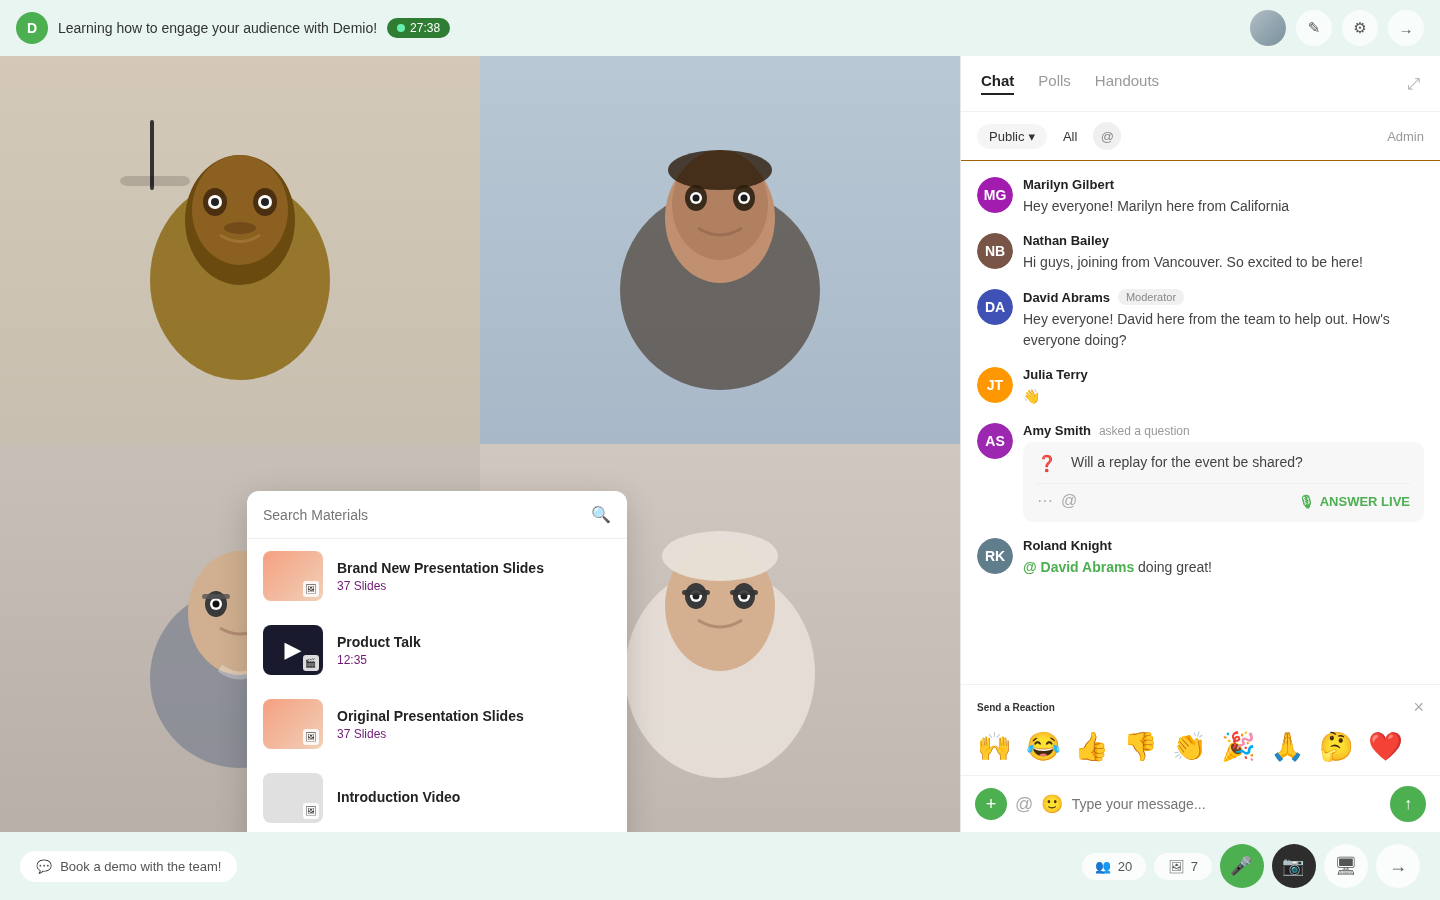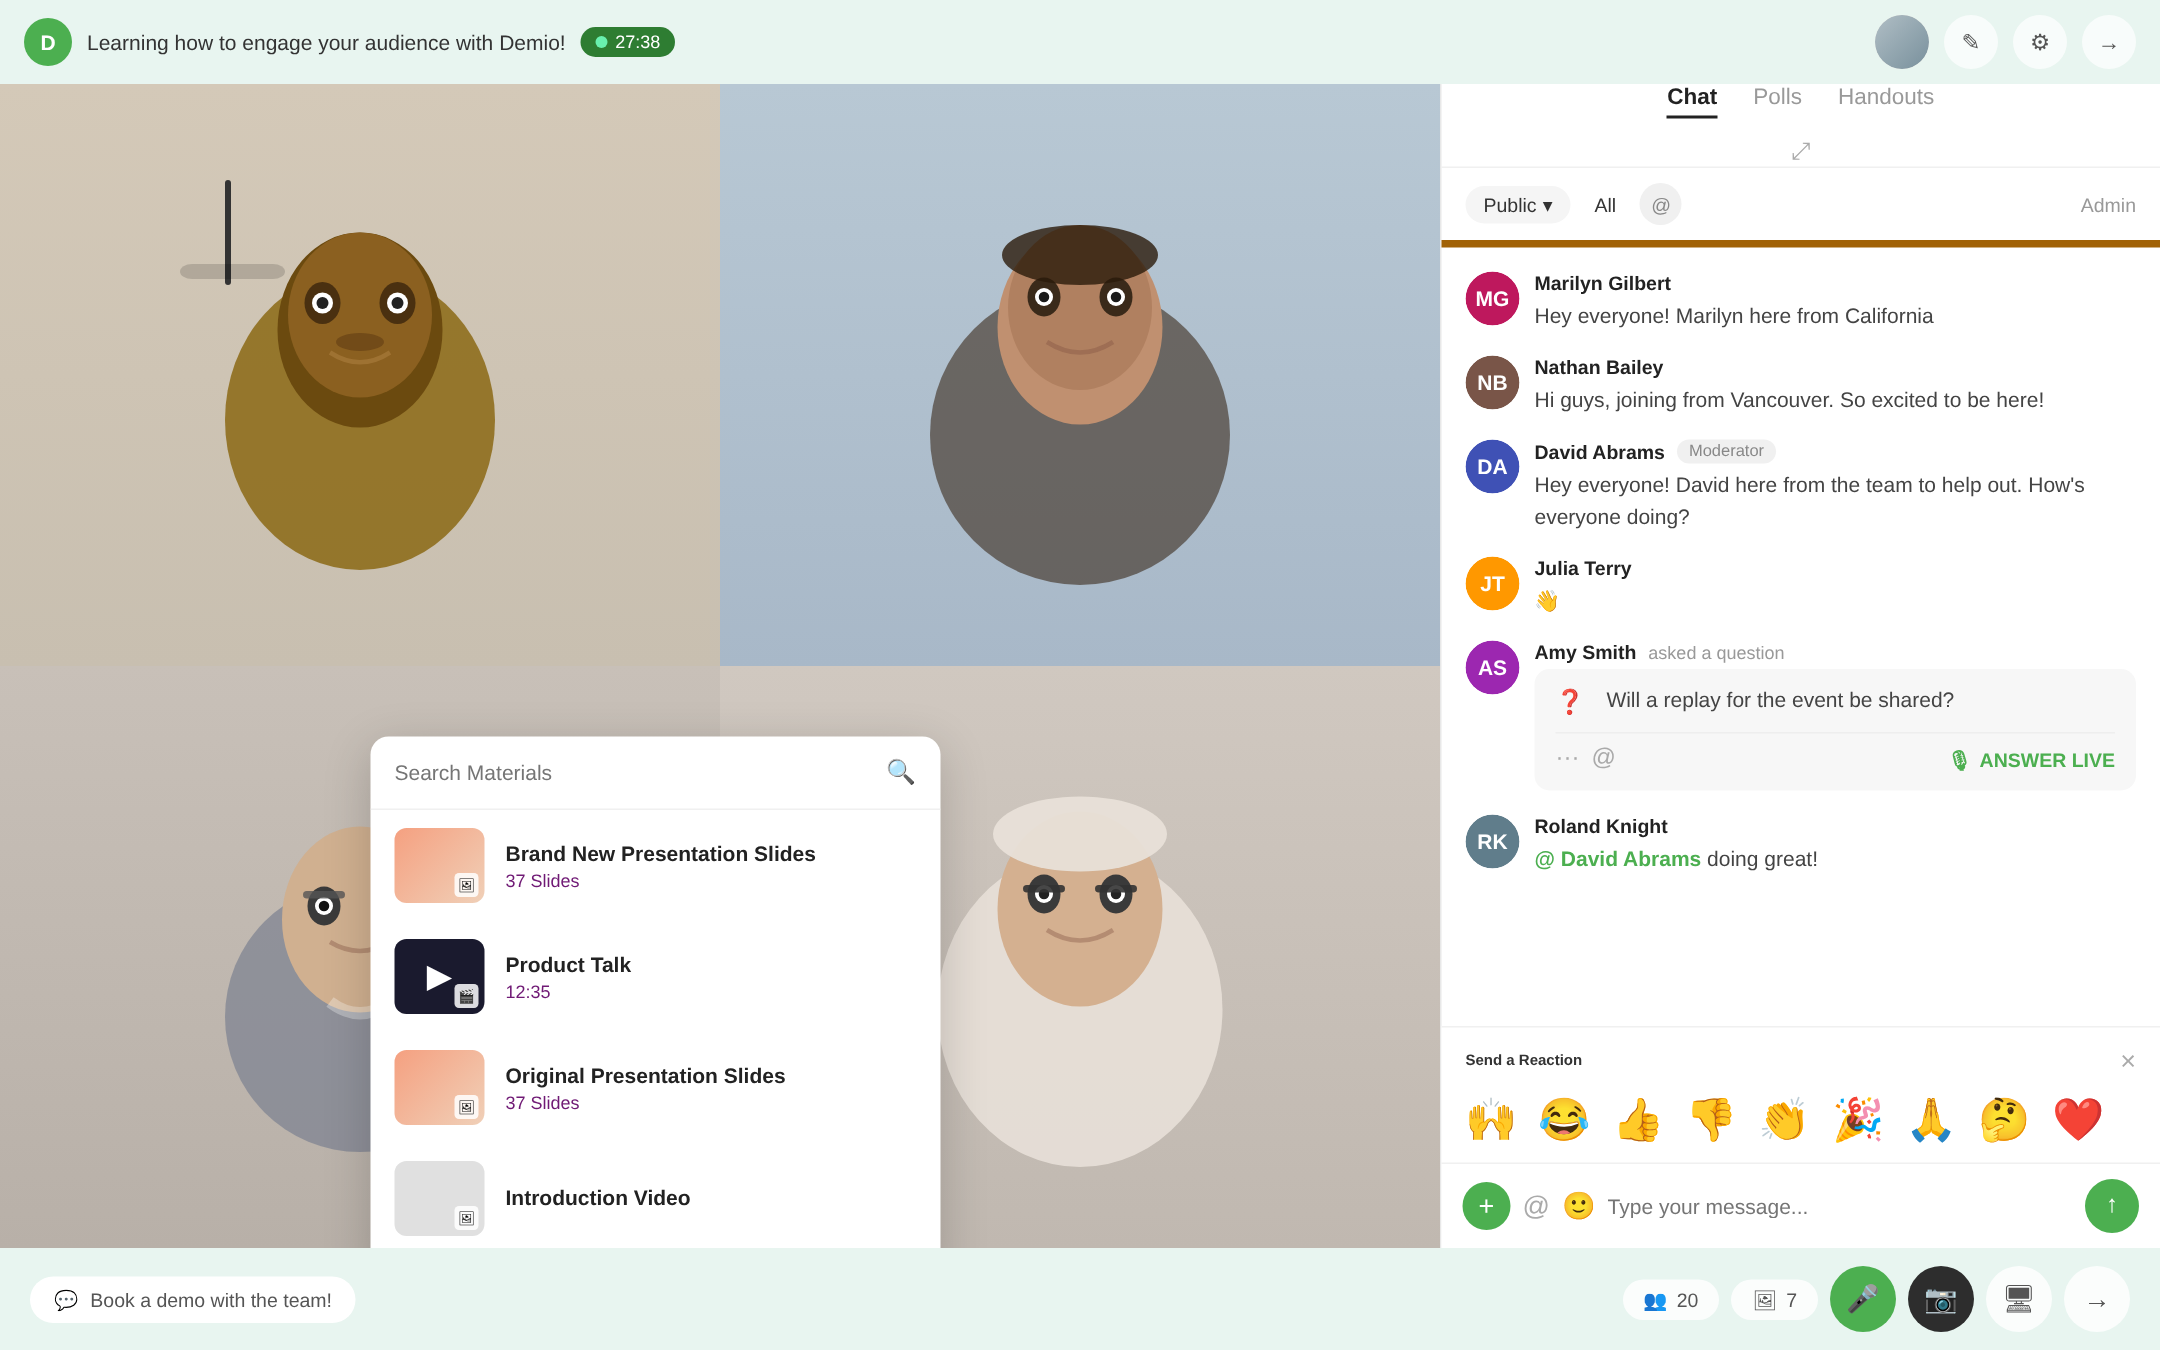--- a/index.html
+++ b/index.html
@@ -59,28 +59,28 @@
     .bottom-controls { display: flex; align-items: center; gap: 8px; }
     .ctrl-badge { background: rgba(255,255,255,0.8); border-radius: 20px; padding: 6px 14px; display: flex; align-items: center; gap: 6px; font-size: 13px; color: #555; cursor: pointer; }
     .ctrl-btn { width: 44px; height: 44px; border-radius: 50%; background: rgba(255,255,255,0.8); border: none; cursor: pointer; display: flex; align-items: center; justify-content: center; font-size: 18px; color: #555; }
     .ctrl-btn.active-green { background: #4CAF50; color: white; }
     .ctrl-btn.active-dark { background: #2d2d2d; color: white; }
 
     
     .right-panel { width: 480px; background: white; display: flex; flex-direction: column; border-left: 1px solid #e8e8e8; flex-shrink: 0; }
 
     
-    .panel-header { display: flex; align-items: center; justify-content: space-between; padding: 0 20px; height: 56px; border-bottom: 1px solid #f0f0f0; flex-shrink: 0; flex-direction: column; }
+    .panel-header { display: flex; align-items: center; justify-content: space-between; padding: 0 20px; height: 56px; border-bottom: 1px solid #f0f0f0; flex-shrink: 0; }
     .panel-tabs { display: flex; gap: 24px; }
     .panel-tab { font-size: 15px; color: #999; cursor: pointer; padding-bottom: 4px; border-bottom: 2px solid transparent; }
     .panel-tab.active { color: #222; border-bottom: 2px solid #222; font-weight: 600; }
     .panel-tab-icon { color: #aaa; font-size: 16px; cursor: pointer; }
 
     
-    .filter-bar { display: flex; align-items: center; padding: 10px 16px; gap: 8px; border-bottom: 5px solid #a16207; flex-shrink: 0; }
+    .filter-bar { display: flex; align-items: center; padding: 10px 16px; gap: 8px; border-bottom: 1px solid #a16207; flex-shrink: 0; }
     .filter-dropdown { background: #f5f5f5; border: none; border-radius: 16px; padding: 5px 12px; font-size: 13px; color: #333; cursor: pointer; display: flex; align-items: center; gap: 4px; }
     .filter-all { background: transparent; border: none; font-size: 13px; color: #333; cursor: pointer; padding: 5px 8px; }
     .filter-at { width: 28px; height: 28px; border-radius: 50%; background: #f0f0f0; display: flex; align-items: center; justify-content: center; font-size: 13px; color: #888; cursor: pointer; }
     .filter-admin { margin-left: auto; font-size: 13px; color: #999; }
 
     
     .chat-messages { flex: 1; overflow-y: auto; padding: 16px; display: flex; flex-direction: column; gap: 16px; }
     .msg-group { display: flex; gap: 10px; }
     .msg-avatar { width: 36px; height: 36px; border-radius: 50%; flex-shrink: 0; overflow: hidden; }
     .avatar-circle { width: 36px; height: 36px; border-radius: 50%; display: flex; align-items: center; justify-content: center; font-size: 14px; font-weight: bold; color: white; }
@@ -300,21 +300,21 @@
         <span>▾</span>
       </div>
       <span class="filter-all">All</span>
       <div class="filter-at">@</div>
       <span class="filter-admin">Admin</span>
     </div>
 
     <div class="chat-messages" id="chat-messages-container">
     <div class="msg-group">
     <div class="msg-avatar">
-      <div class="avatar-circle" style="background:#be185d">MG</div>
+      <div class="avatar-circle" style="background:#a21caf">MG</div>
     </div>
     <div class="msg-content">
 
       <div class="msg-header">
         <span class="msg-author">Marilyn Gilbert</span>
 
       </div>
       <div class="msg-text">Hey everyone! Marilyn here from California</div>
 
     </div>

